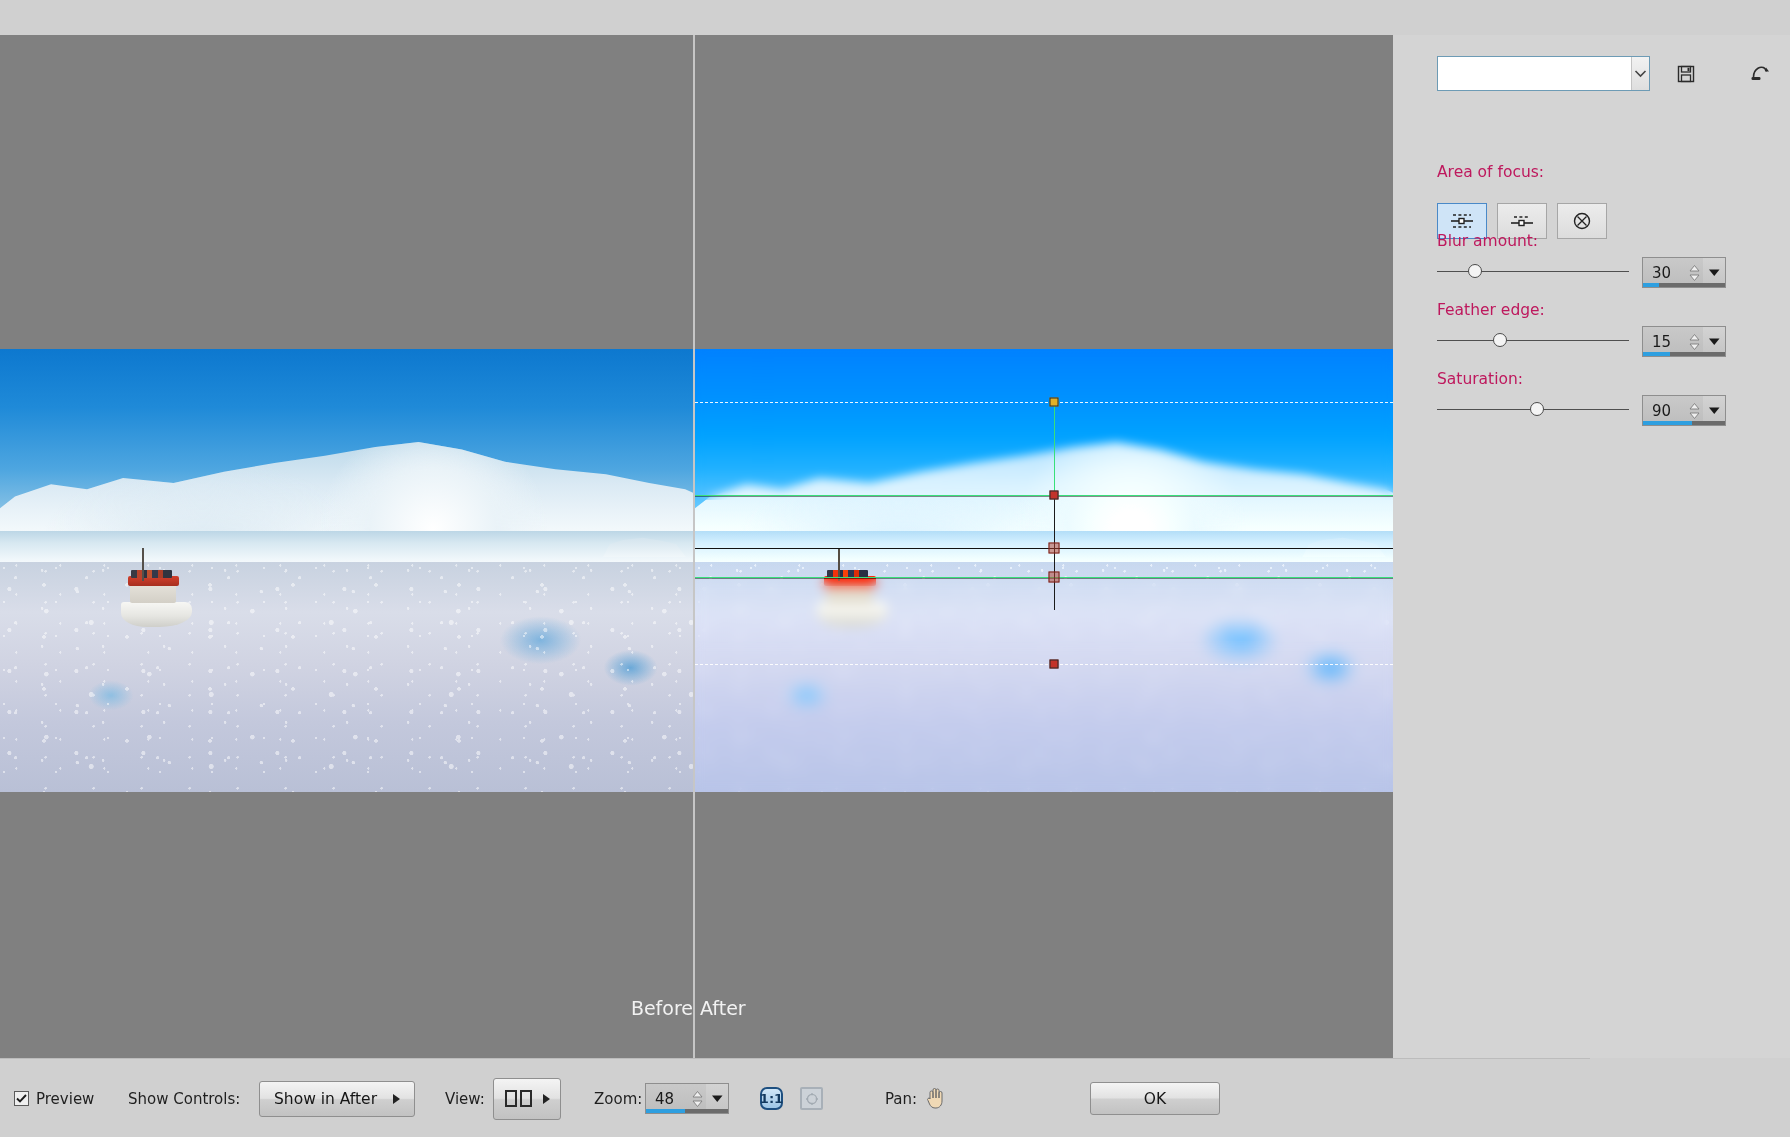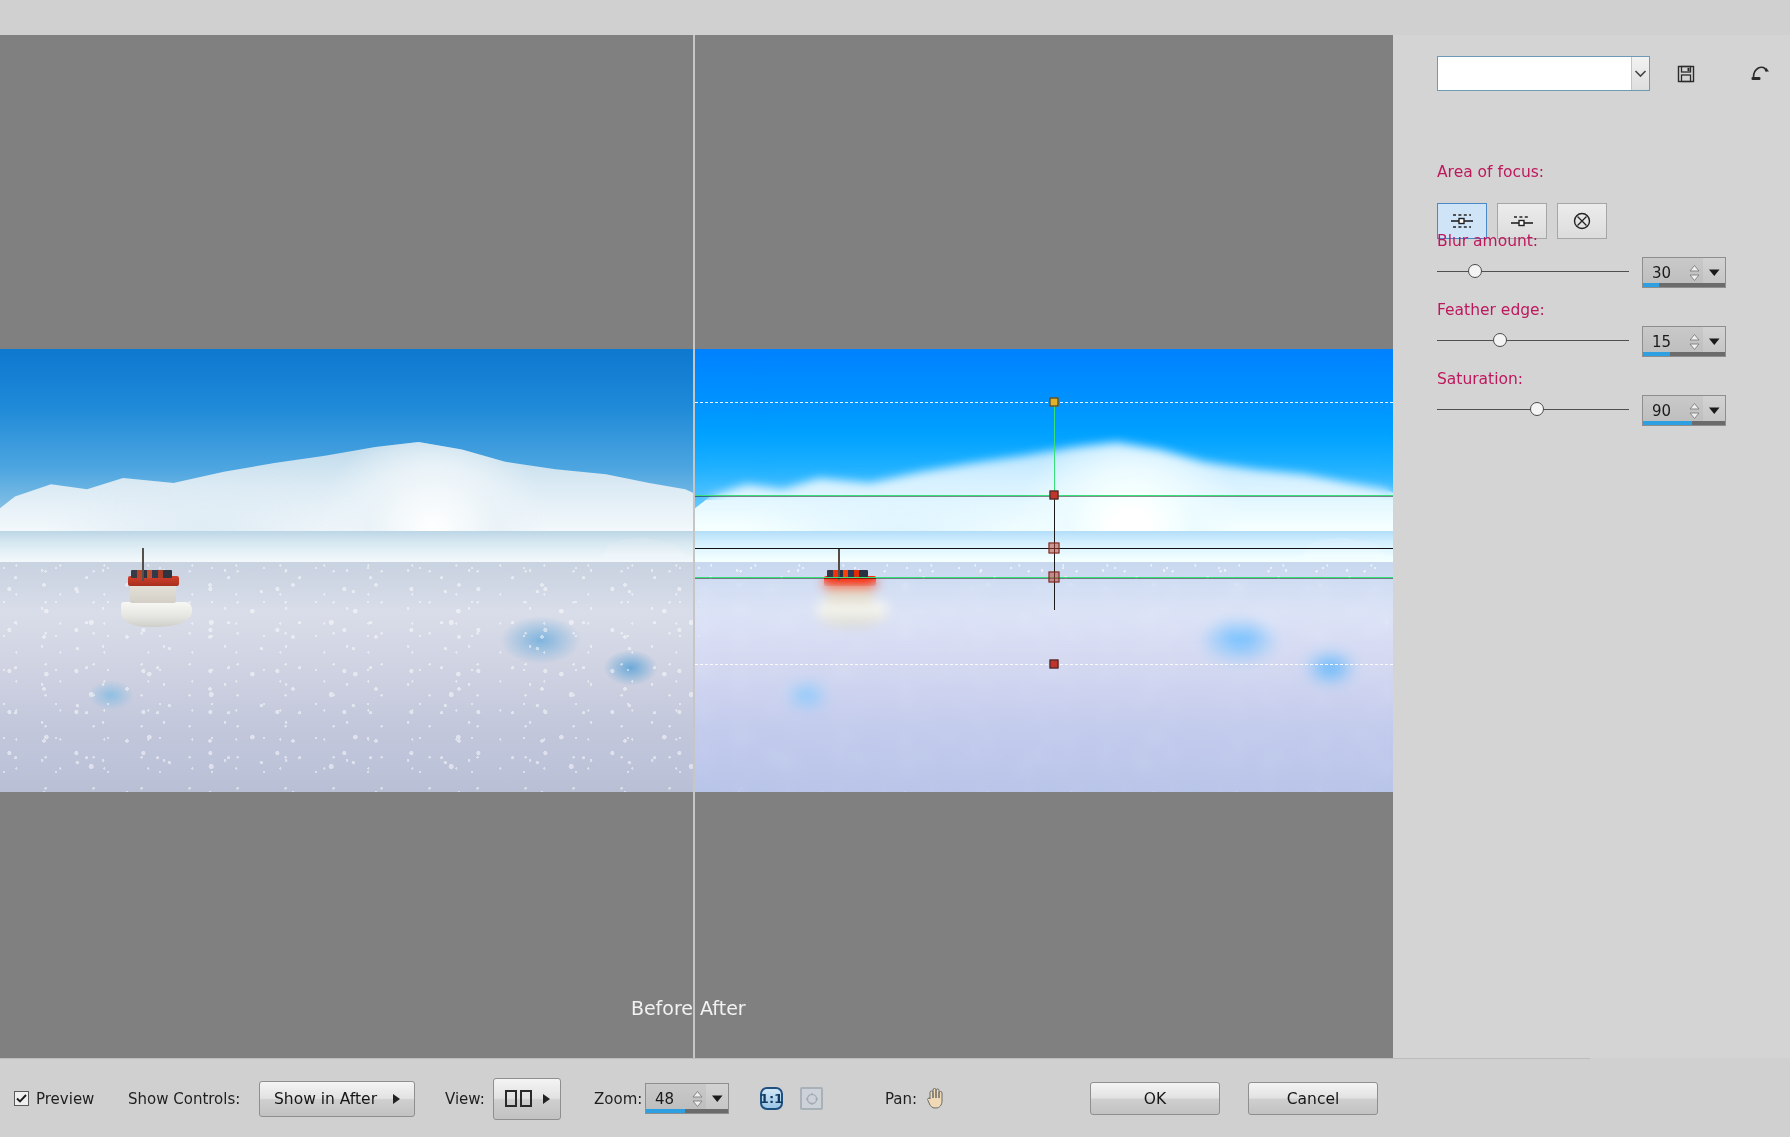--- a/index.html
+++ b/index.html
@@ -642,18 +642,15 @@
         <svg width="22" height="24" viewBox="0 0 22 24">
           <path d="M5 14 V7.5 a1.5 1.5 0 0 1 3 0 V13 V5 a1.5 1.5 0 0 1 3 0 V13 V5.5 a1.5 1.5 0 0 1 3 0 V13 V8 a1.5 1.5 0 0 1 3 0 V16 c0 4 -2.5 7 -6 7 h-1 c-3 0 -4.5 -2 -5.5 -4 L3 15.5 a1.4 1.4 0 0 1 2 -2 z" fill="#f0d9b5" stroke="#6b6b6b" stroke-width="1"></path>
         </svg>
       </div>
     </div>
 
     <div class="bb-item" style="left:1090px">
       <div class="btn3d okc">OK</div>
     </div>
 
-    <div class="bb-item" style="left:1248px">
-      <div class="btn3d okc">Cancel</div>
-    </div>
   </div>
 
 </div>
 
 </body></html>

